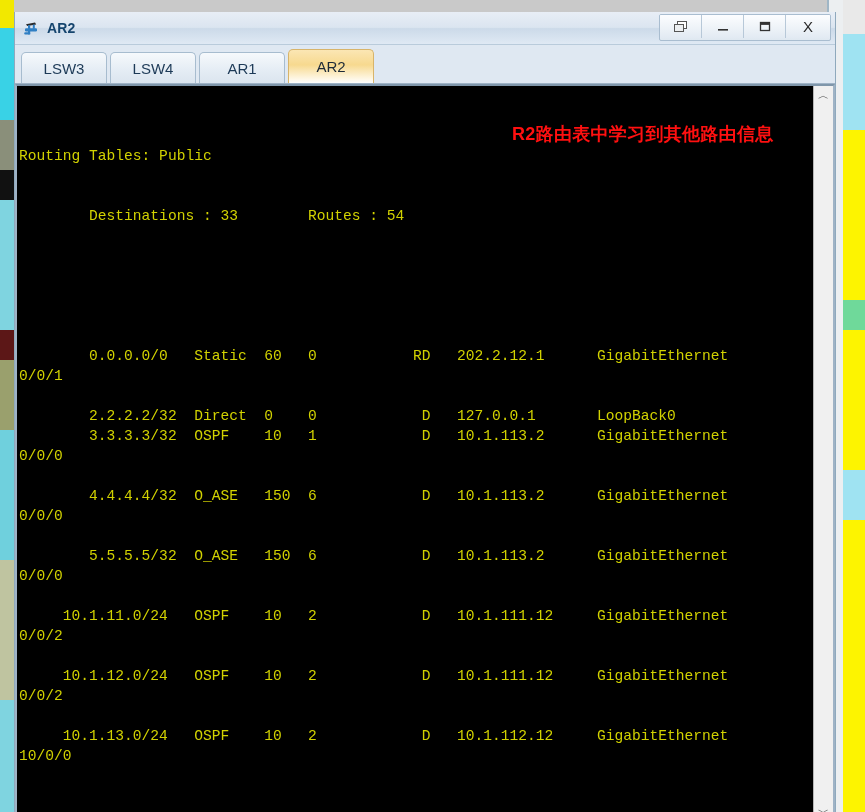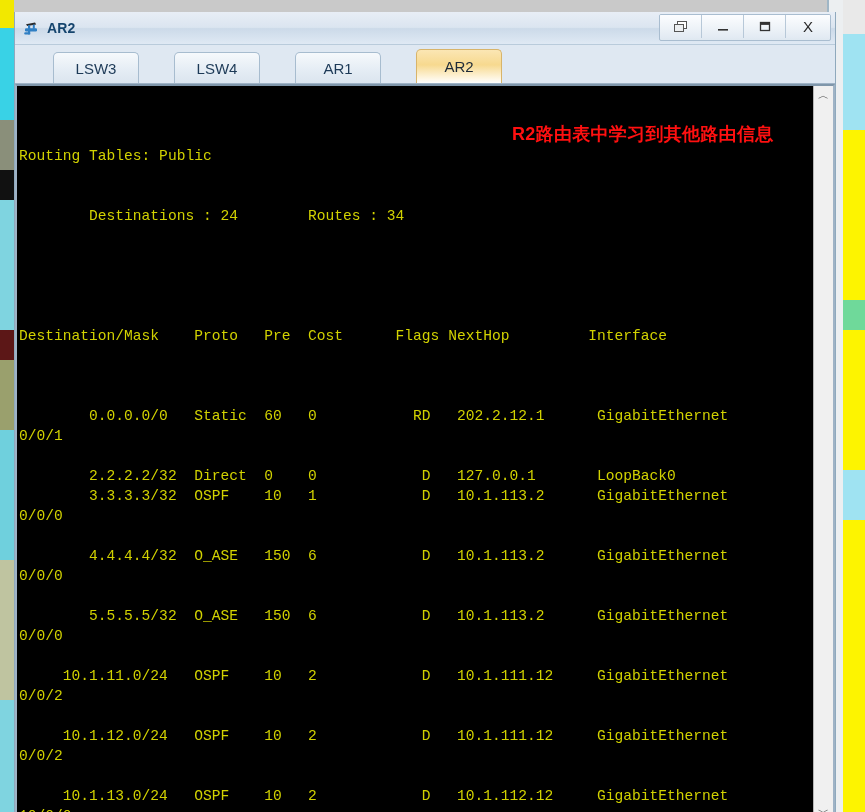--- a/index.html
+++ b/index.html
@@ -141,21 +141,20 @@
     align-items: center;
     justify-content: center;
     font-size: 15px;
     color: #1d3a57;
     border: 1px solid #a7bccf;
     border-bottom: none;
     border-radius: 5px 5px 0 0;
     background: linear-gradient(to bottom, #f6f9fc 0%, #e4ecf4 60%, #dbe5ef 100%);
     box-sizing: border-box;
     padding: 0 14px;
-    margin-left: 32px;
   }
   .tab.active {
     background: linear-gradient(to bottom, #fbe6b4 0%, #f7d98f 45%, #fdf2d6 80%, #ffffff 100%);
     border-color: #d8b46a;
     color: #1d2a38;
     height: 34px;
     font-weight: 500;
   }
 
   
@@ -272,23 +271,22 @@
   <div id="tabbar">
     <div class="tab">LSW3</div>
     <div class="tab">LSW4</div>
     <div class="tab">AR1</div>
     <div class="tab active">AR2</div>
   </div>
 
   <div id="termwrap">
     <div id="terminal">
       <div class="tline">Routing Tables: Public</div>
-      <div class="tline">        Destinations : 24        Routes : 34</div>
+      <div class="tline">        Destinations : 33        Routes : 54</div>
       <div class="tline"> </div>
-      <div class="tline">Destination/Mask    Proto   Pre  Cost      Flags NextHop         Interface</div>
       <div id="route-lines"><div class="tline"> </div><div class="tline">        0.0.0.0/0   Static  60   0           RD   202.2.12.1      GigabitEthernet</div><div class="tline">0/0/1</div><div class="tline"> </div><div class="tline">        2.2.2.2/32  Direct  0    0            D   127.0.0.1       LoopBack0</div><div class="tline">        3.3.3.3/32  OSPF    10   1            D   10.1.113.2      GigabitEthernet</div><div class="tline">0/0/0</div><div class="tline"> </div><div class="tline">        4.4.4.4/32  O_ASE   150  6            D   10.1.113.2      GigabitEthernet</div><div class="tline">0/0/0</div><div class="tline"> </div><div class="tline">        5.5.5.5/32  O_ASE   150  6            D   10.1.113.2      GigabitEthernet</div><div class="tline">0/0/0</div><div class="tline"> </div><div class="tline">     10.1.11.0/24   OSPF    10   2            D   10.1.111.12     GigabitEthernet</div><div class="tline">0/0/2</div><div class="tline"> </div><div class="tline">     10.1.12.0/24   OSPF    10   2            D   10.1.111.12     GigabitEthernet</div><div class="tline">0/0/2</div><div class="tline"> </div><div class="tline">     10.1.13.0/24   OSPF    10   2            D   10.1.112.12     GigabitEthernet</div><div class="tline">10/0/0</div><div class="tline"> </div></div>
       <div class="annot">R2路由表中学习到其他路由信息</div>
     </div>
 
     <div id="vscroll">
       <div class="scroll-arrow">︿</div>
       <div class="scroll-arrow">﹀</div>
     </div>
   </div>
 

